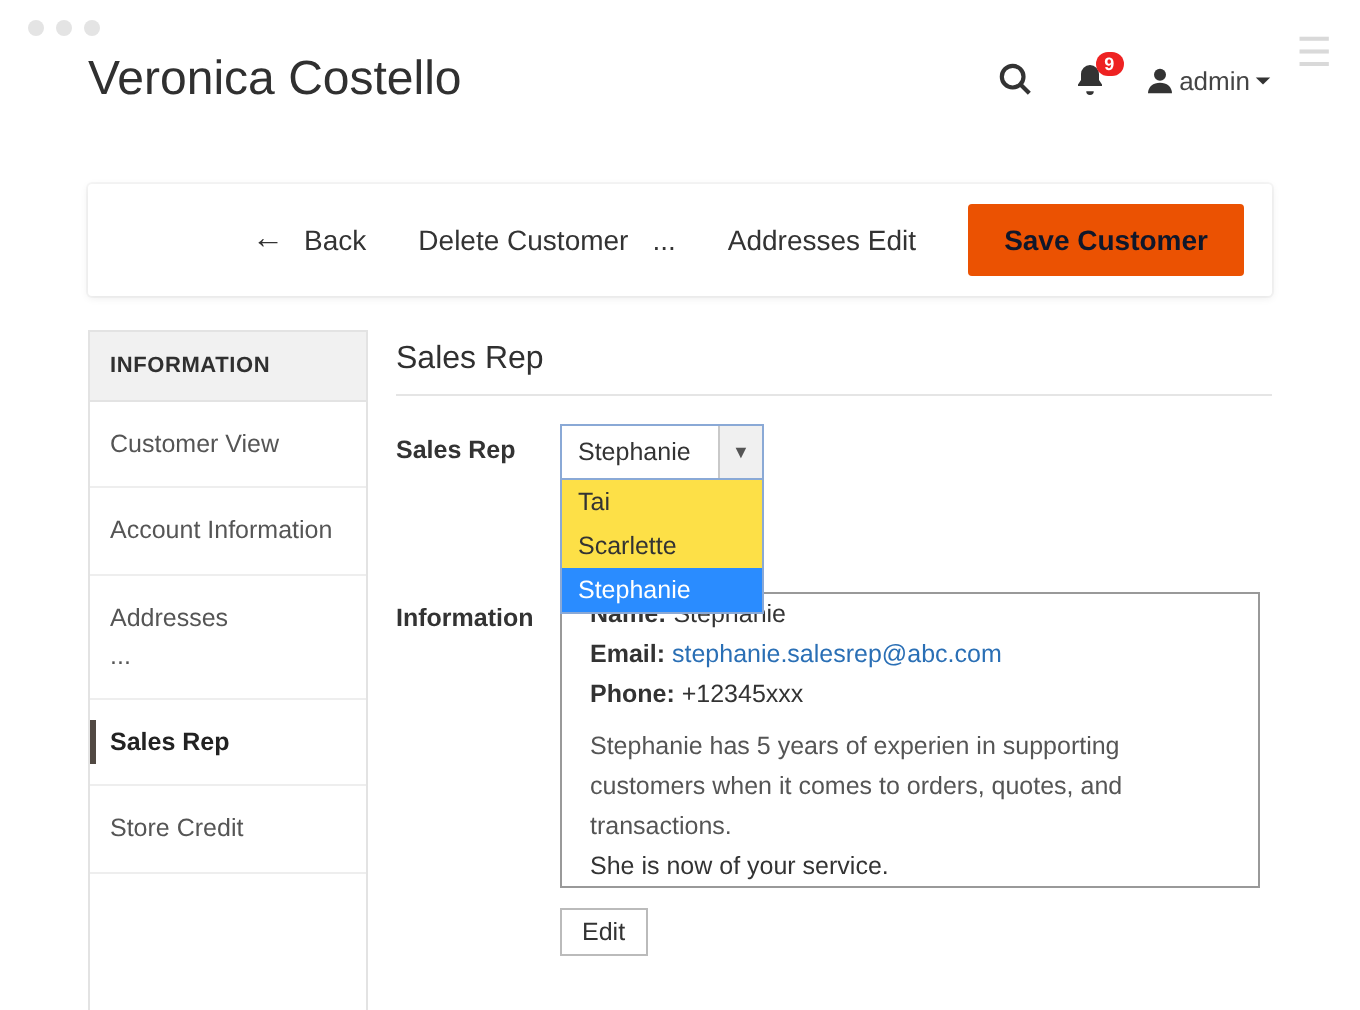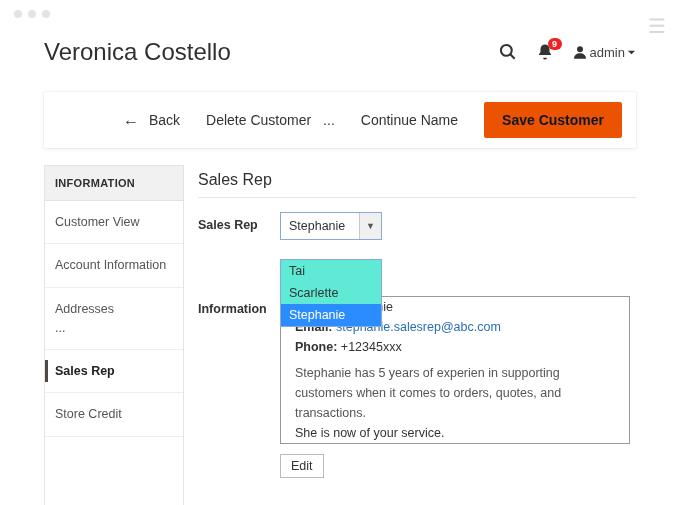--- a/index.html
+++ b/index.html
@@ -10,21 +10,21 @@
     font-size: 13px;
     width: 680px;
     height: 505px;
     overflow: hidden;
     position: relative;
   }
   .win-dots { position: absolute; top: 10px; left: 14px; display: flex; gap: 6px; }
   .win-dot { width: 8px; height: 8px; border-radius: 50%; background: #e4e4e4; }
   .hamburger { position: absolute; top: 14px; right: 14px; color: #d9d9d9; font-size: 20px; }
   .header-row {
-    position: absolute; top: 38px; left: 44px; right: 44px;
+    position: absolute; top: 26px; left: 44px; right: 44px;
     display: flex; align-items: center; justify-content: space-between;
   }
   .page-title { font-size: 24px; font-weight: 400; color: #303030; }
   .header-actions { display: flex; align-items: center; gap: 18px; }
   .icon-btn { display: inline-flex; align-items: center; cursor: pointer; }
   .notif { position: relative; }
   .notif-badge {
     position: absolute; top: -5px; right: -8px;
     background: #e22; color: #fff; font-size: 9px; font-weight: 700;
     border-radius: 8px; padding: 1px 4px; min-width: 14px; text-align: center;
@@ -85,21 +85,21 @@
     display: flex; align-items: center; background: #fff;
     font-size: 12.5px; cursor: pointer;
   }
   .select-val { flex: 1; padding: 0 8px; }
   .select-btn {
     width: 22px; height: 100%; background: #f0f0f0; border-left: 1px solid #c9c9c9;
     display: flex; align-items: center; justify-content: center; font-size: 9px; color: #555;
   }
   .dropdown-panel {
     position: absolute; top: 27px; left: 0; width: 102px;
-    border: 1px solid #8aa9d6; background: #5eead4; z-index: 5; margin-top: 20px;
+    border: 1px solid #8aa9d6; background: #fde047; z-index: 5;
   }
   .dd-item { padding: 4px 8px; font-size: 12.5px; cursor: pointer; }
   .dd-item.sel { background: #2a8cff; color: #fff; }
   .info-box {
     border: 1px solid #999; padding: 0 14px; font-size: 12.5px;
     line-height: 1.6; color: #333; width: 350px;
   }
   .info-box b { font-weight: 700; }
   .email-link { color: #2a6fb5; }
   .bio { margin-top: 6px; color: #555; }
@@ -148,21 +148,21 @@
 
 <div class="action-bar">
   <div class="ab-item">
     <span class="ab-arrow">←</span>
     <span>Back</span>
   </div>
   <div class="ab-item">
     <span>Delete Customer</span>
     <span style="margin-left:2px">...</span>
   </div>
-  <div class="ab-item">Continue Name</div>
+  <div class="ab-item">Addresses Edit</div>
   <div class="ab-save">Save Customer</div>
 </div>
 
 <div class="content">
   <div class="sidebar">
     <div class="side-head">INFORMATION</div>
     <div class="side-item">Customer View</div>
     <div class="side-item">Account Information</div>
     <div class="side-item" style="border-bottom:none">Addresses</div>
     <div class="side-item ellip">...</div>

